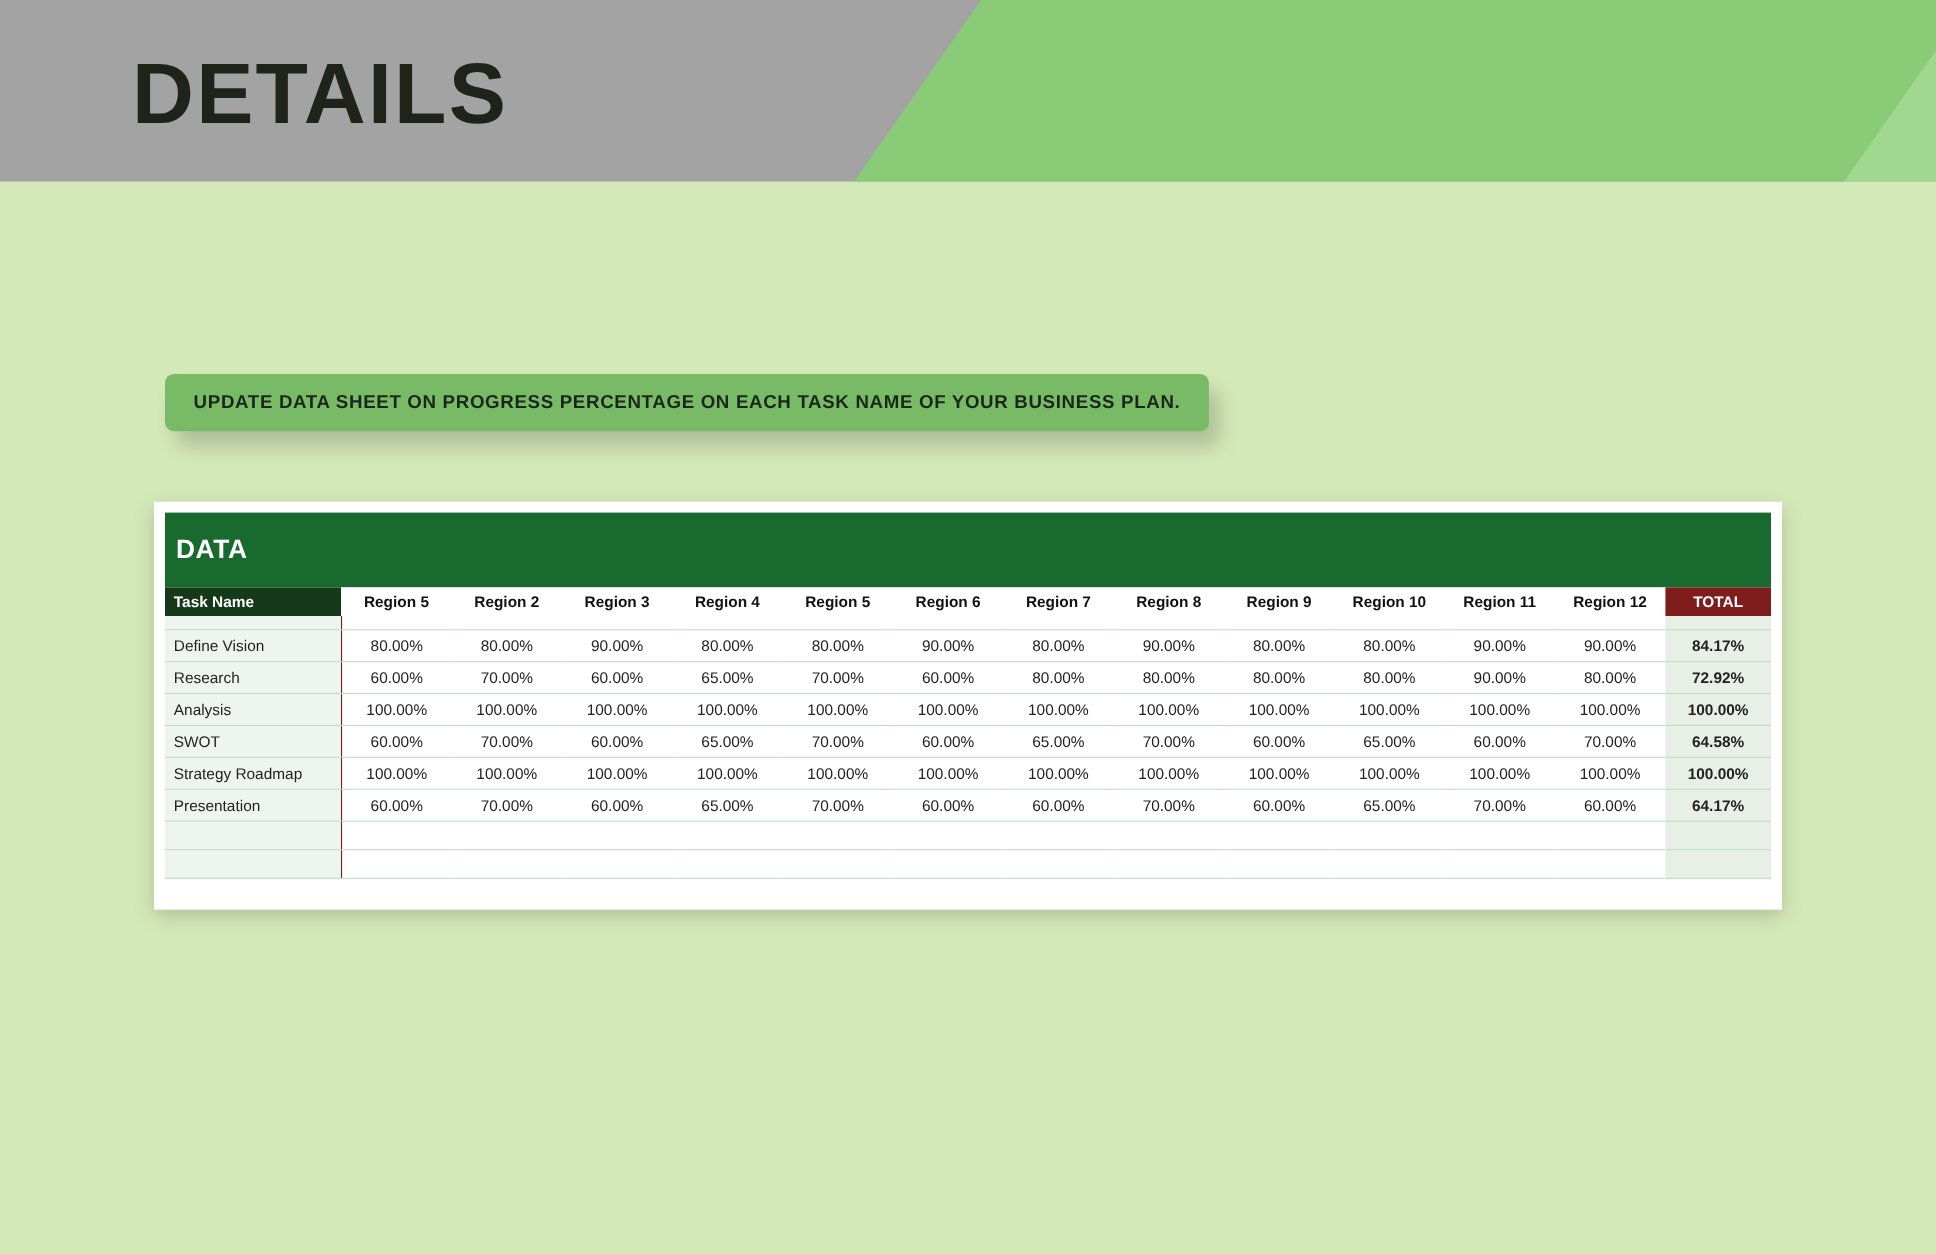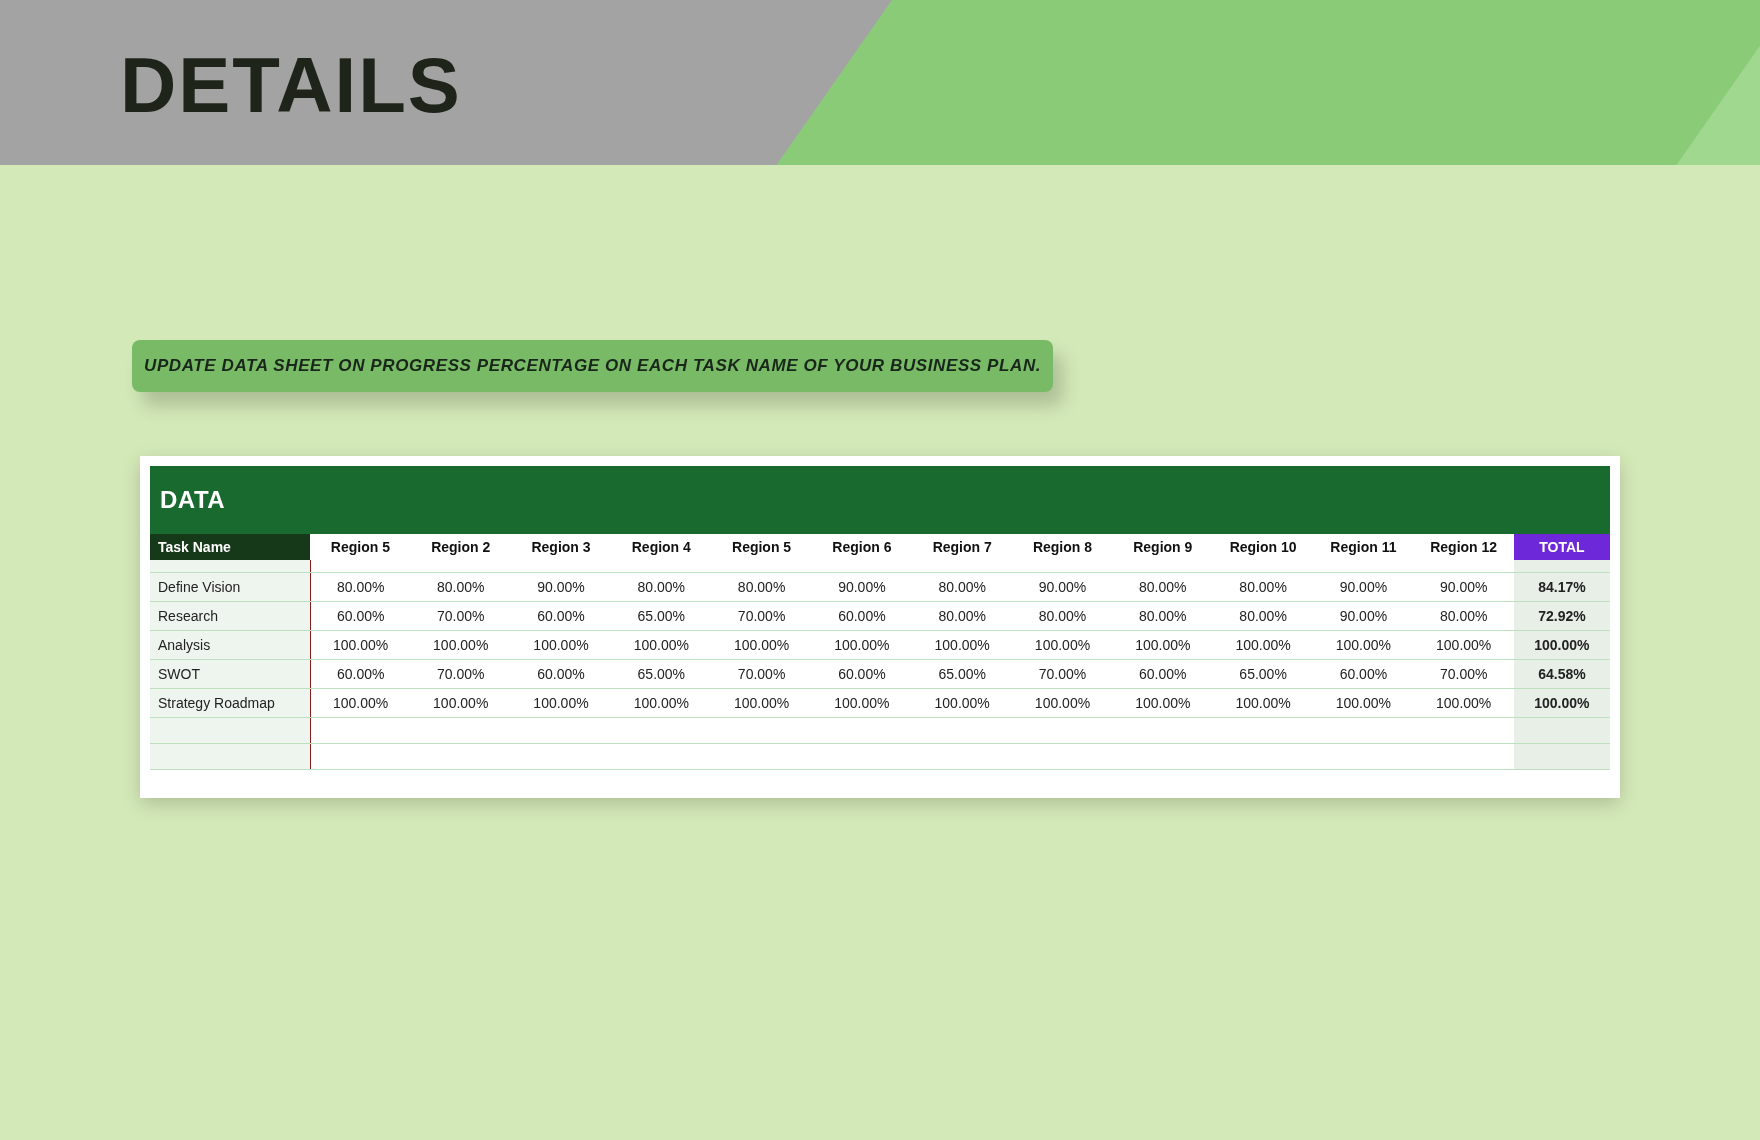--- a/index.html
+++ b/index.html
@@ -42,31 +42,30 @@
     font-size: 78px;
     font-weight: 900;
     letter-spacing: 2px;
     color: #1f241b;
     font-family: Arial Black, Arial, sans-serif;
   }
 
   
   .instruction {
     position: absolute;
-    left: 132px;
+    left: 150px;
     top: 340px;
     background: #79ba67;
     color: #18271a;
     font-weight: 700;
     font-size: 17px;
     letter-spacing: 0.6px;
-    padding: 16px 12px;
+    padding: 16px 26px;
     border-radius: 8px;
     box-shadow: 10px 14px 18px rgba(0,0,0,0.18);
-    font-style: italic;
   }
 
   
   .card {
     position: absolute;
     left: 140px;
     top: 456px;
     width: 1480px;
     background: #fff;
     padding: 10px 10px 28px 10px;
@@ -108,21 +107,21 @@
     color: #111;
     background: #fff;
   }
   table.data thead th.task-head {
     background: #163a19;
     color: #fff;
     text-align: left;
     padding-left: 8px;
   }
   table.data thead th.total-head {
-    background: #6d28d9;
+    background: #7f1d1d;
     color: #fff;
     text-align: center;
     margin-top: 43px;
   }
 
   
   .spacer-row td { height: 8px; padding:0; border:0; }
   .spacer-row td.task-cell { background:#eef5ee; border-right:1px solid #cfe6cf; }
   .spacer-row td.total-cell { background:#e7efe7; }
 
@@ -289,20 +288,36 @@
           <td>100.00%</td>
           <td>100.00%</td>
           <td>100.00%</td>
           <td>100.00%</td>
           <td>100.00%</td>
           <td>100.00%</td>
           <td>100.00%</td>
           <td>100.00%</td>
           <td class="total-cell">100.00%</td>
         </tr>
+        <tr>
+          <td class="task-cell">Presentation</td>
+          <td>60.00%</td>
+          <td>70.00%</td>
+          <td>60.00%</td>
+          <td>65.00%</td>
+          <td>70.00%</td>
+          <td>60.00%</td>
+          <td>60.00%</td>
+          <td>70.00%</td>
+          <td>60.00%</td>
+          <td>65.00%</td>
+          <td>70.00%</td>
+          <td>60.00%</td>
+          <td class="total-cell">64.17%</td>
+        </tr>
         <tr class="blank-row with-border">
           <td class="task-cell"></td>
           <td></td>
           <td></td>
           <td></td>
           <td></td>
           <td></td>
           <td></td>
           <td></td>
           <td></td>

